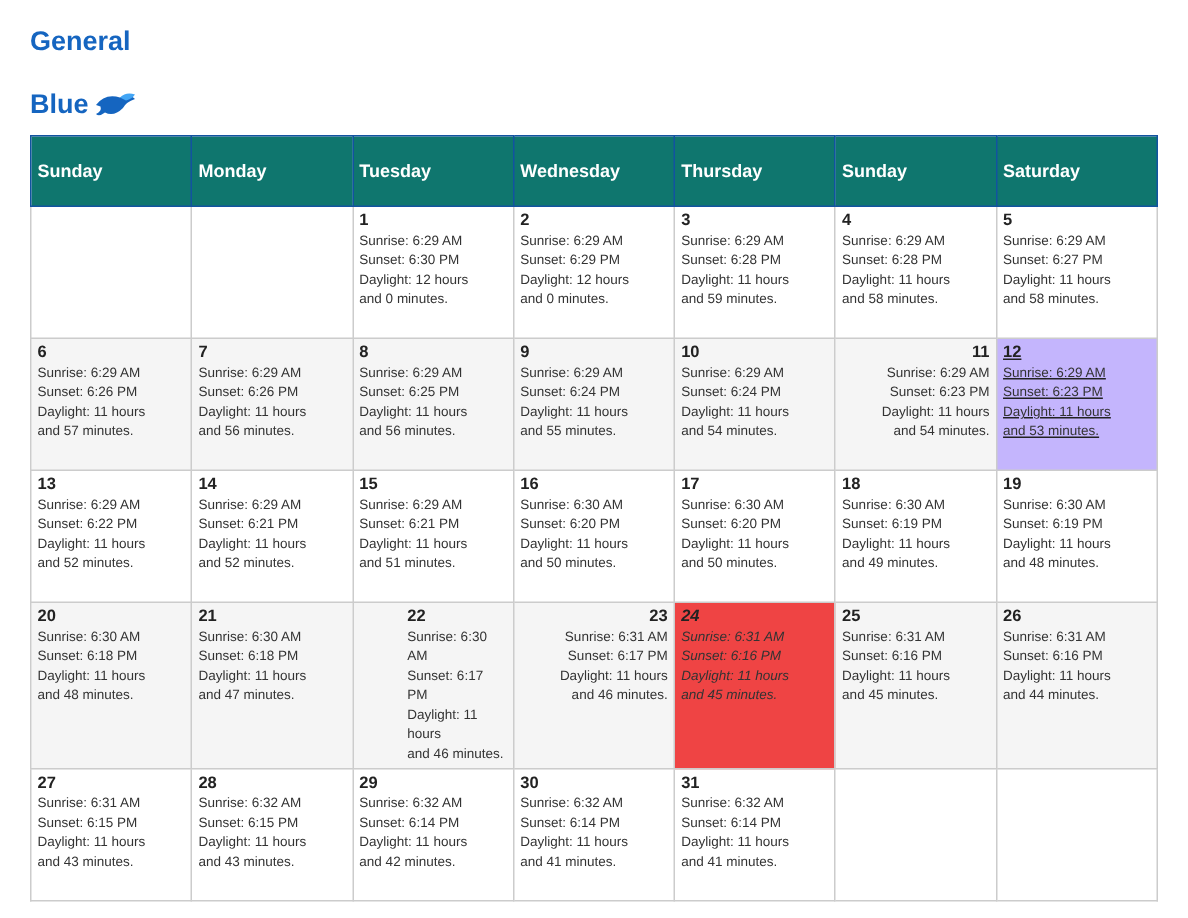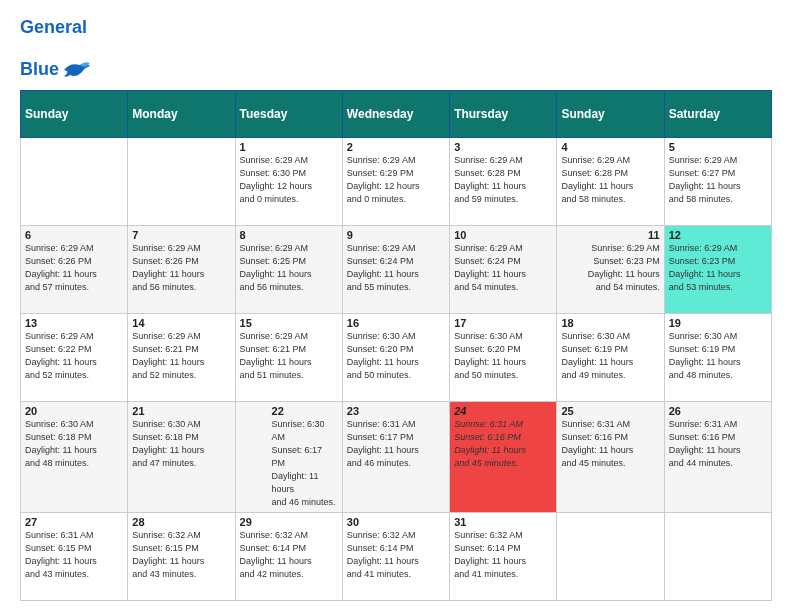--- a/index.html
+++ b/index.html
@@ -195,21 +195,21 @@
 Daylight: 11 hours
 and 54 minutes.</div>
           </td>
           <td style="background: rgb(245, 245, 245); text-align: right;">
             <span class="day-num">11</span>
             <div class="day-info" style="white-space: pre-line;">Sunrise: 6:29 AM
 Sunset: 6:23 PM
 Daylight: 11 hours
 and 54 minutes.</div>
           </td>
-          <td style="background: #5eead4;">
+          <td style="background: #c4b5fd; text-decoration: underline;">
             <span class="day-num">12</span>
             <div class="day-info" style="white-space: pre-line;">Sunrise: 6:29 AM
 Sunset: 6:23 PM
 Daylight: 11 hours
 and 53 minutes.</div>
           </td>
         </tr>
         <tr>
           <td>
             <span class="day-num">13</span>
@@ -276,21 +276,21 @@
 Daylight: 11 hours
 and 47 minutes.</div>
           </td>
           <td style="background: rgb(245, 245, 245); padding-left: 36px;">
             <span class="day-num">22</span>
             <div class="day-info" style="white-space: pre-line;">Sunrise: 6:30 AM
 Sunset: 6:17 PM
 Daylight: 11 hours
 and 46 minutes.</div>
           </td>
-          <td style="background: rgb(245, 245, 245);">
+          <td style="background: rgb(245, 245, 245); text-align: right;">
             <span class="day-num">23</span>
             <div class="day-info" style="white-space: pre-line;">Sunrise: 6:31 AM
 Sunset: 6:17 PM
 Daylight: 11 hours
 and 46 minutes.</div>
           </td>
           <td style="background: #ef4444; font-style: italic;">
             <span class="day-num">24</span>
             <div class="day-info" style="white-space: pre-line;">Sunrise: 6:31 AM
 Sunset: 6:16 PM

